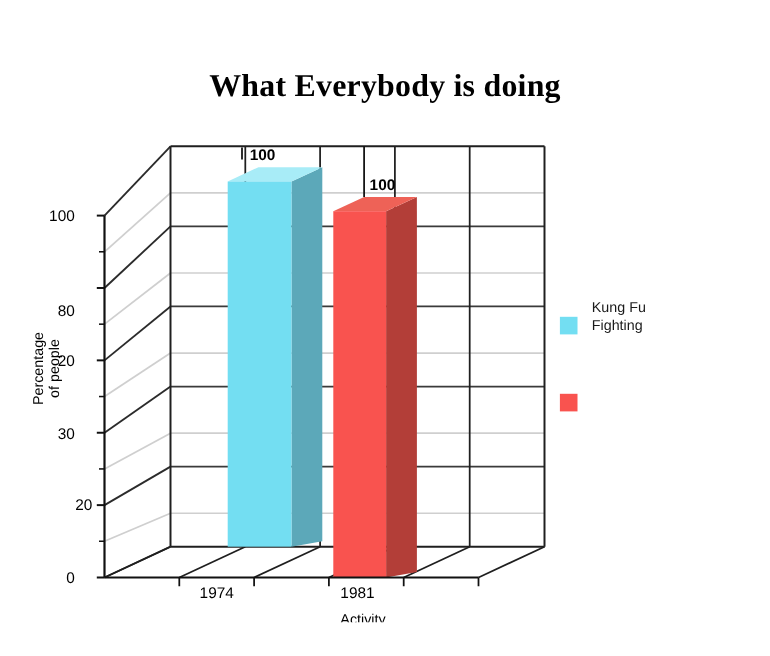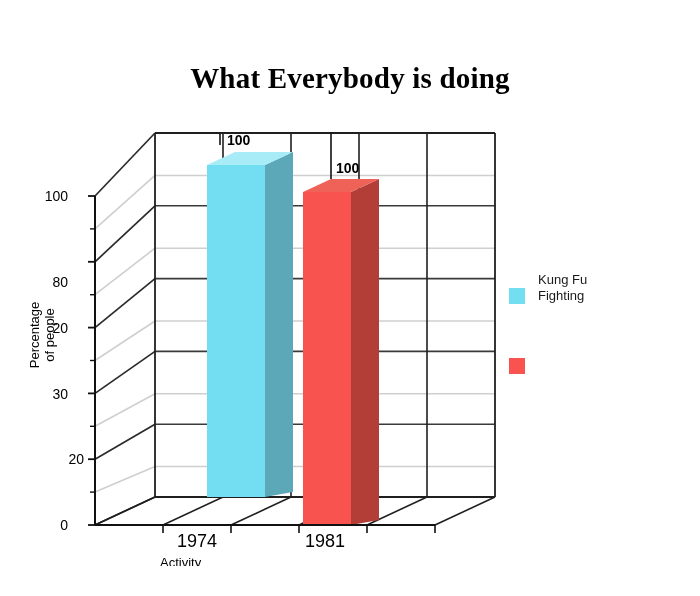--- a/index.html
+++ b/index.html
@@ -51,37 +51,38 @@
     transform-origin: 50% 50%;
     font-size: 13px;
     color: #000000;
     line-height: 15px;
   }
   #xlabel {
     position: absolute;
     left: 160px;
     top: 555px;
     width: 340px;
+    text-align: center;
     font-size: 13px;
     color: #000000;
   }
 
   
   .ytick {
     position: absolute;
     width: 46px;
     text-align: right;
     font-size: 14px;
     color: #000000;
   }
   .xtick {
     position: absolute;
     width: 90px;
     text-align: center;
-    font-size: 18px;
+    font-size: 14px;
     color: #000000;
   }
 
   
   .bar-label {
     position: absolute;
     font-size: 14px;
     font-weight: bold;
     color: #000000;
     white-space: nowrap;

